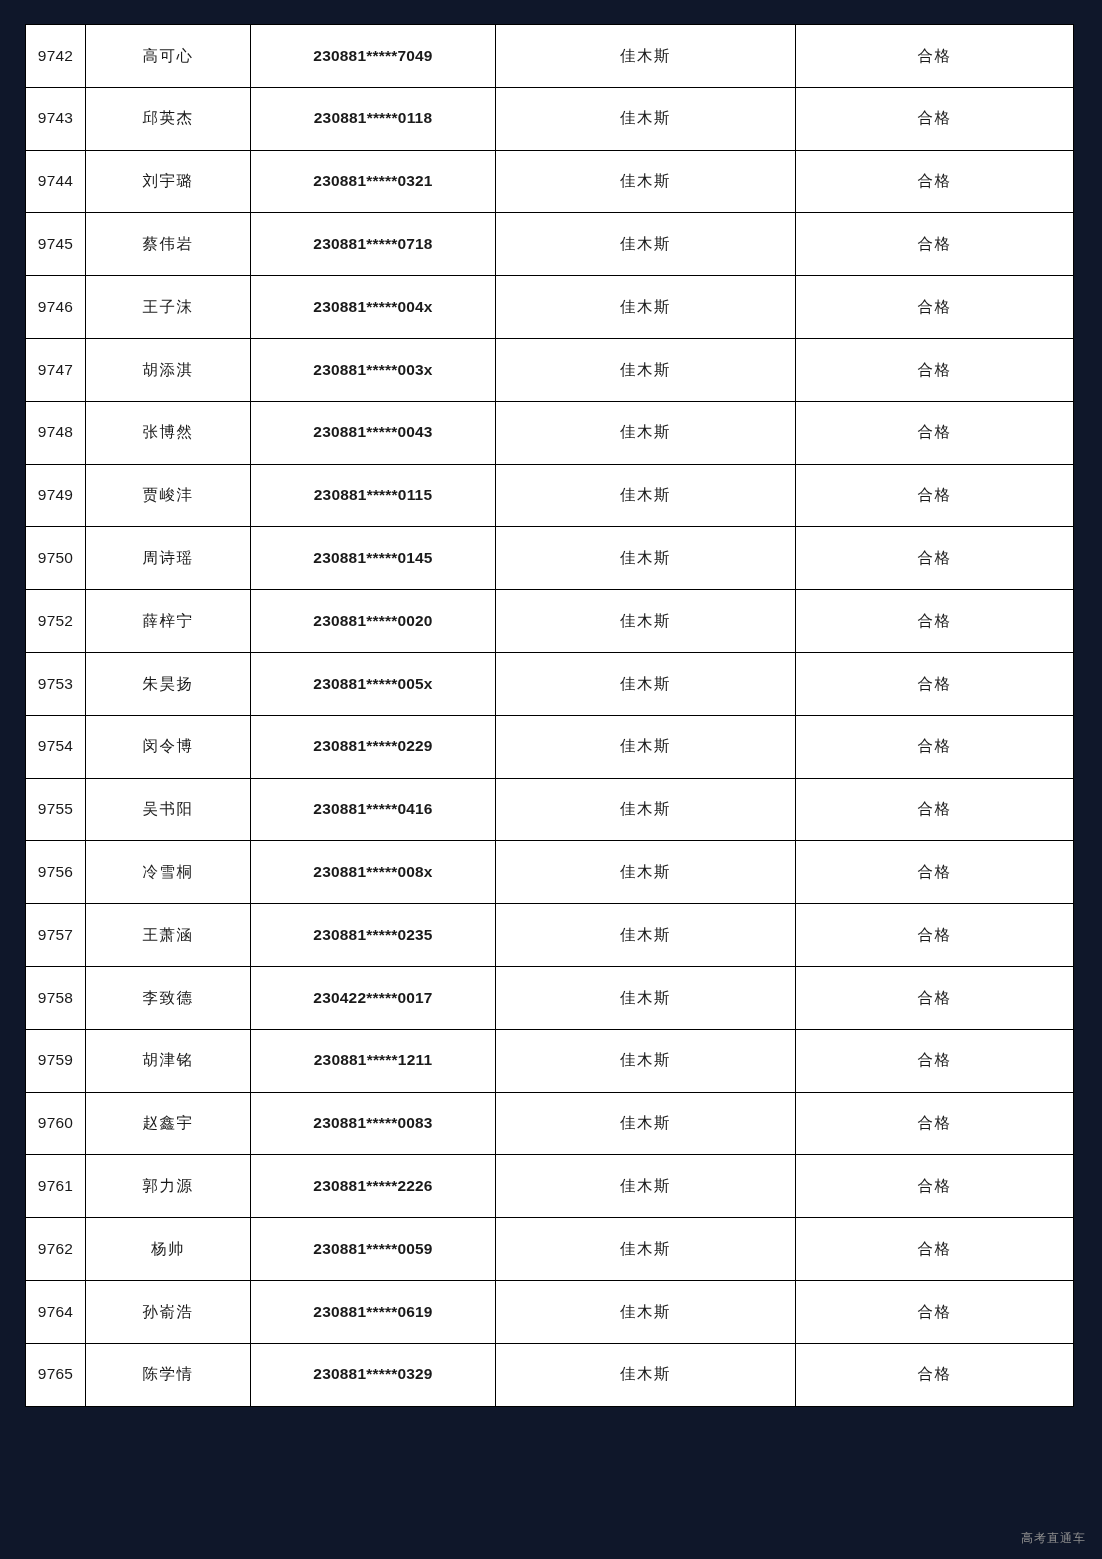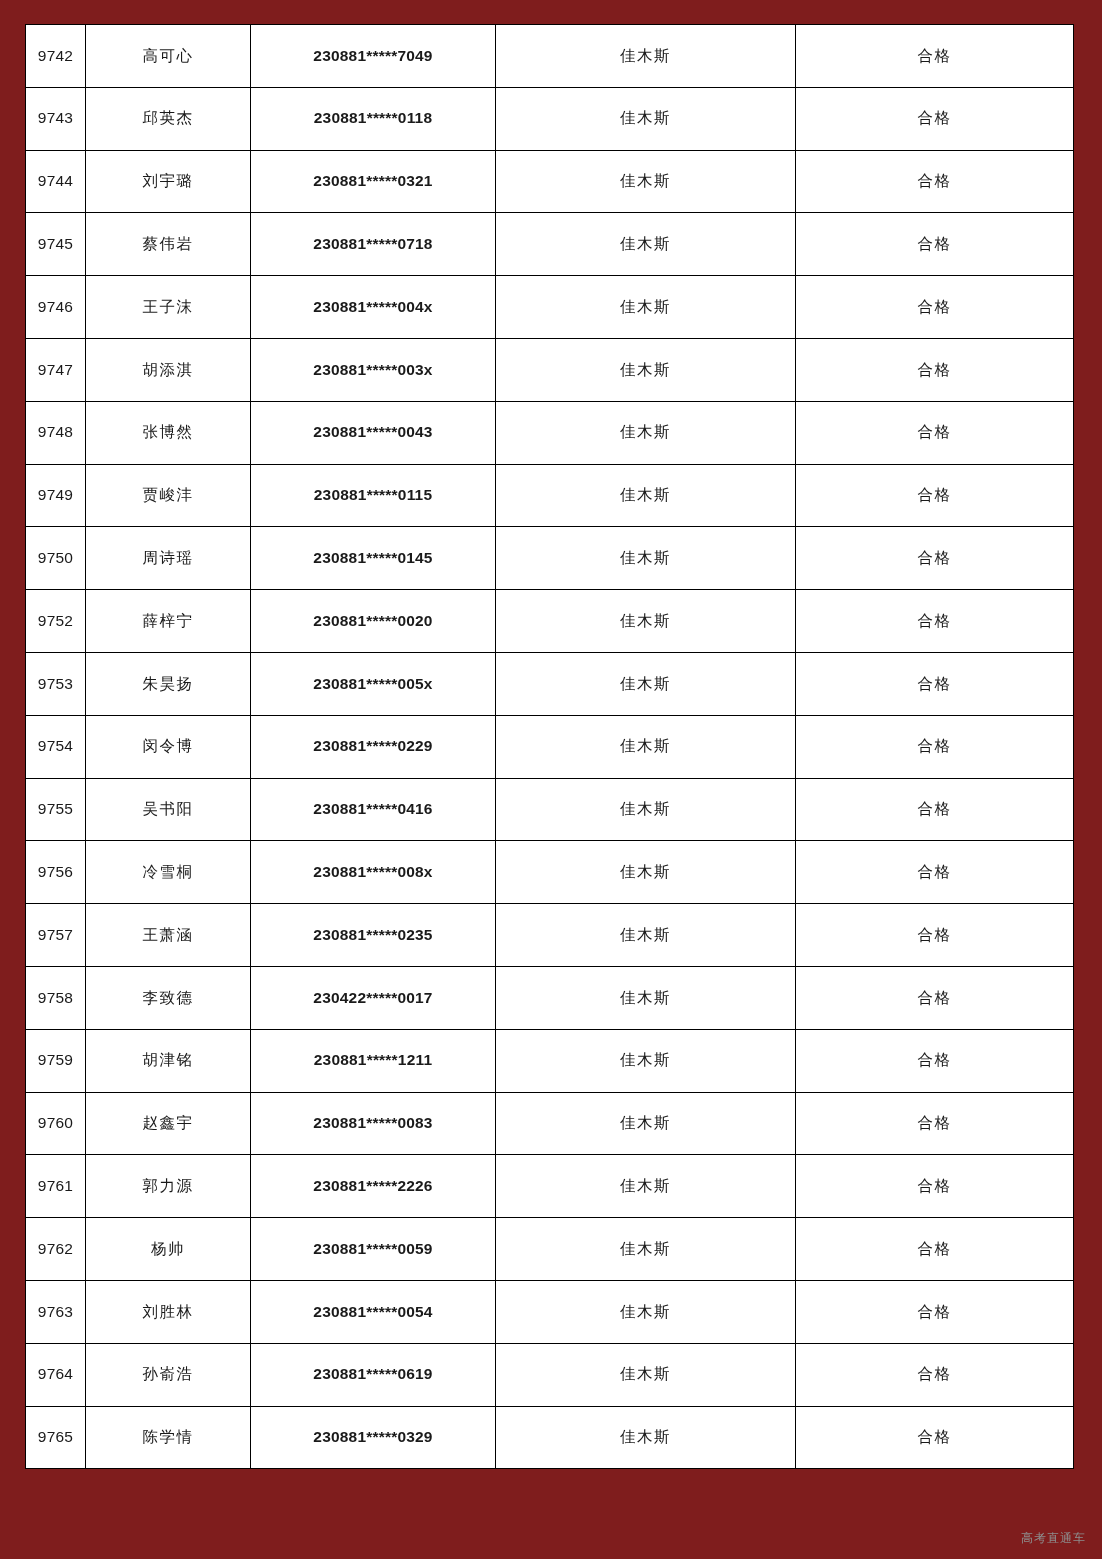--- a/index.html
+++ b/index.html
@@ -15,21 +15,21 @@
     position: relative;
     overflow: hidden;
   }
 
   #page {
     position: absolute;
     left: 0;
     top: 0;
     width: 1102px;
     height: 1559px;
-    background: #7f1d1d;
+    background: #0f172a;
   }
 
   #roster-table {
     position: absolute;
     left: 25px;
     top: 24px;
     width: 1048px;
     border-collapse: collapse;
     table-layout: fixed;
   }
@@ -243,27 +243,20 @@
           <td class="cell-result">合格</td>
         </tr>
         <tr>
           <td class="cell-seq">9762</td>
           <td class="cell-name">杨帅</td>
           <td class="cell-id">230881*****0059</td>
           <td class="cell-city">佳木斯</td>
           <td class="cell-result">合格</td>
         </tr>
         <tr>
-          <td class="cell-seq">9763</td>
-          <td class="cell-name">刘胜林</td>
-          <td class="cell-id">230881*****0054</td>
-          <td class="cell-city">佳木斯</td>
-          <td class="cell-result">合格</td>
-        </tr>
-        <tr>
           <td class="cell-seq">9764</td>
           <td class="cell-name">孙嵛浩</td>
           <td class="cell-id">230881*****0619</td>
           <td class="cell-city">佳木斯</td>
           <td class="cell-result">合格</td>
         </tr>
         <tr>
           <td class="cell-seq">9765</td>
           <td class="cell-name">陈学情</td>
           <td class="cell-id">230881*****0329</td>

